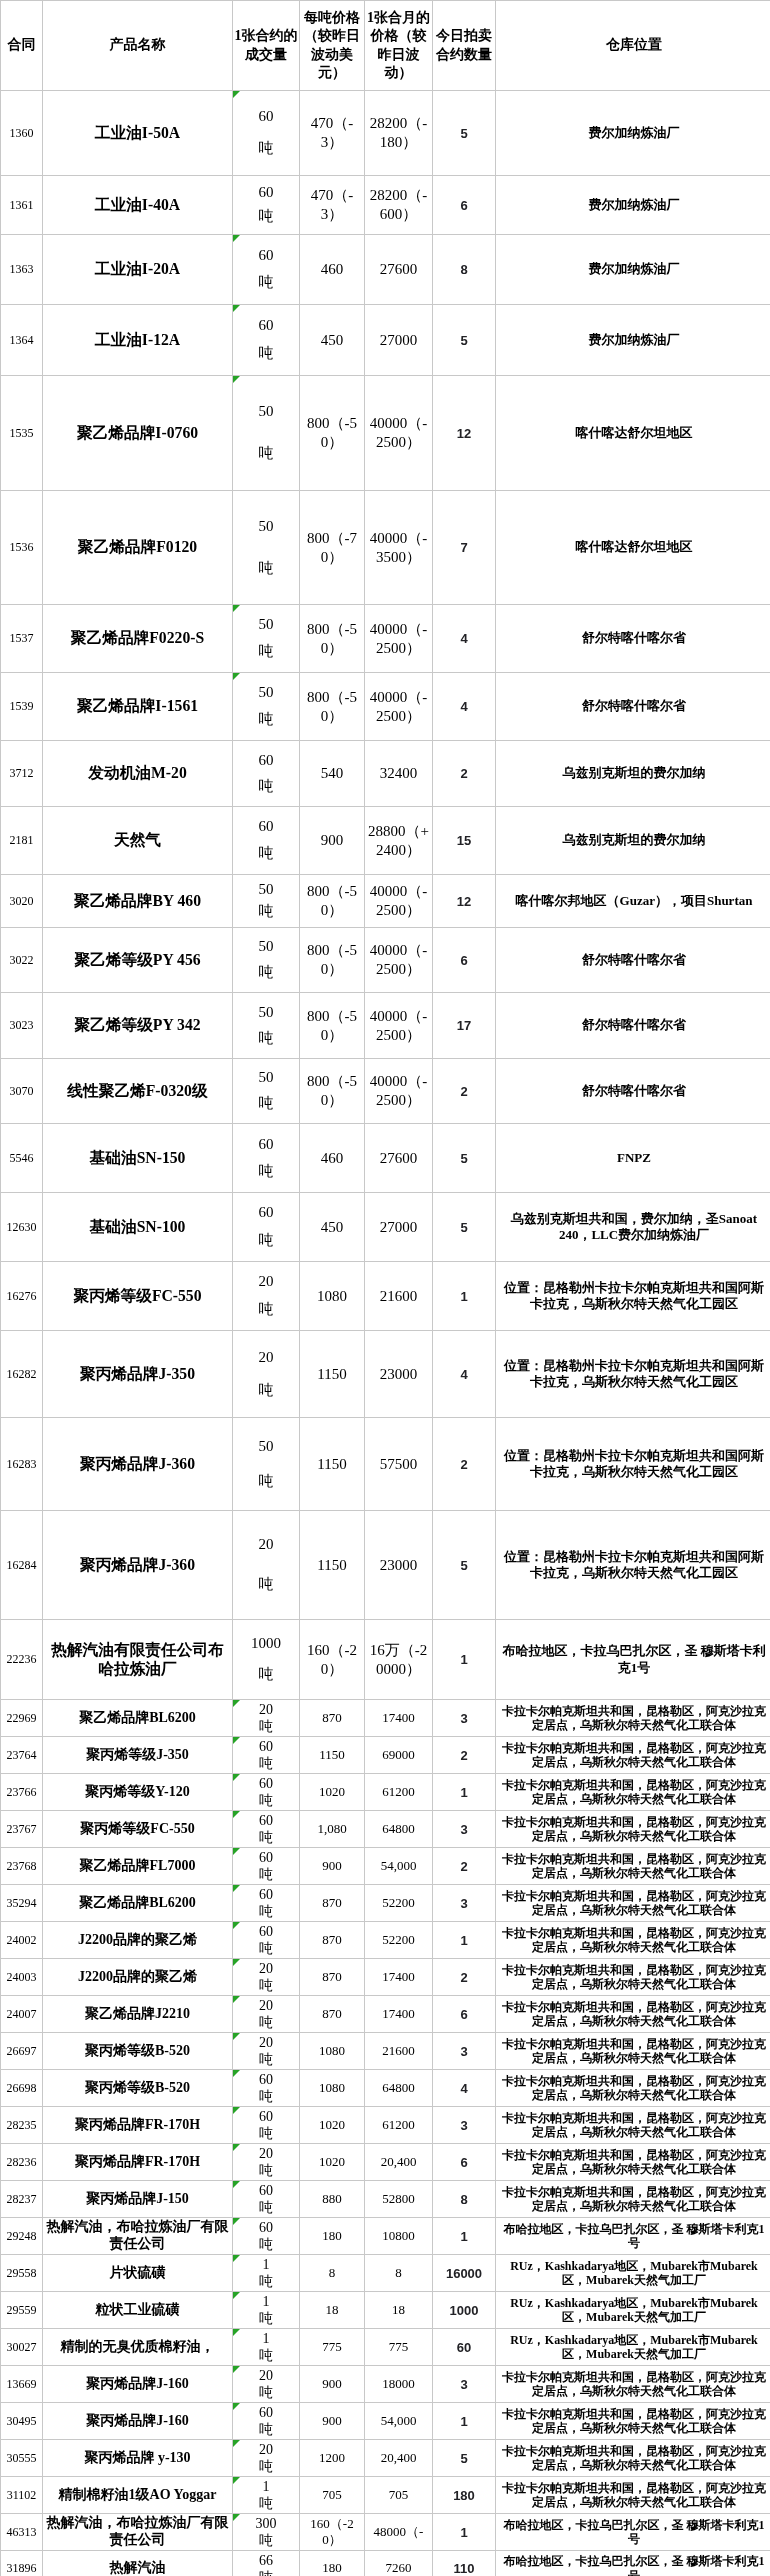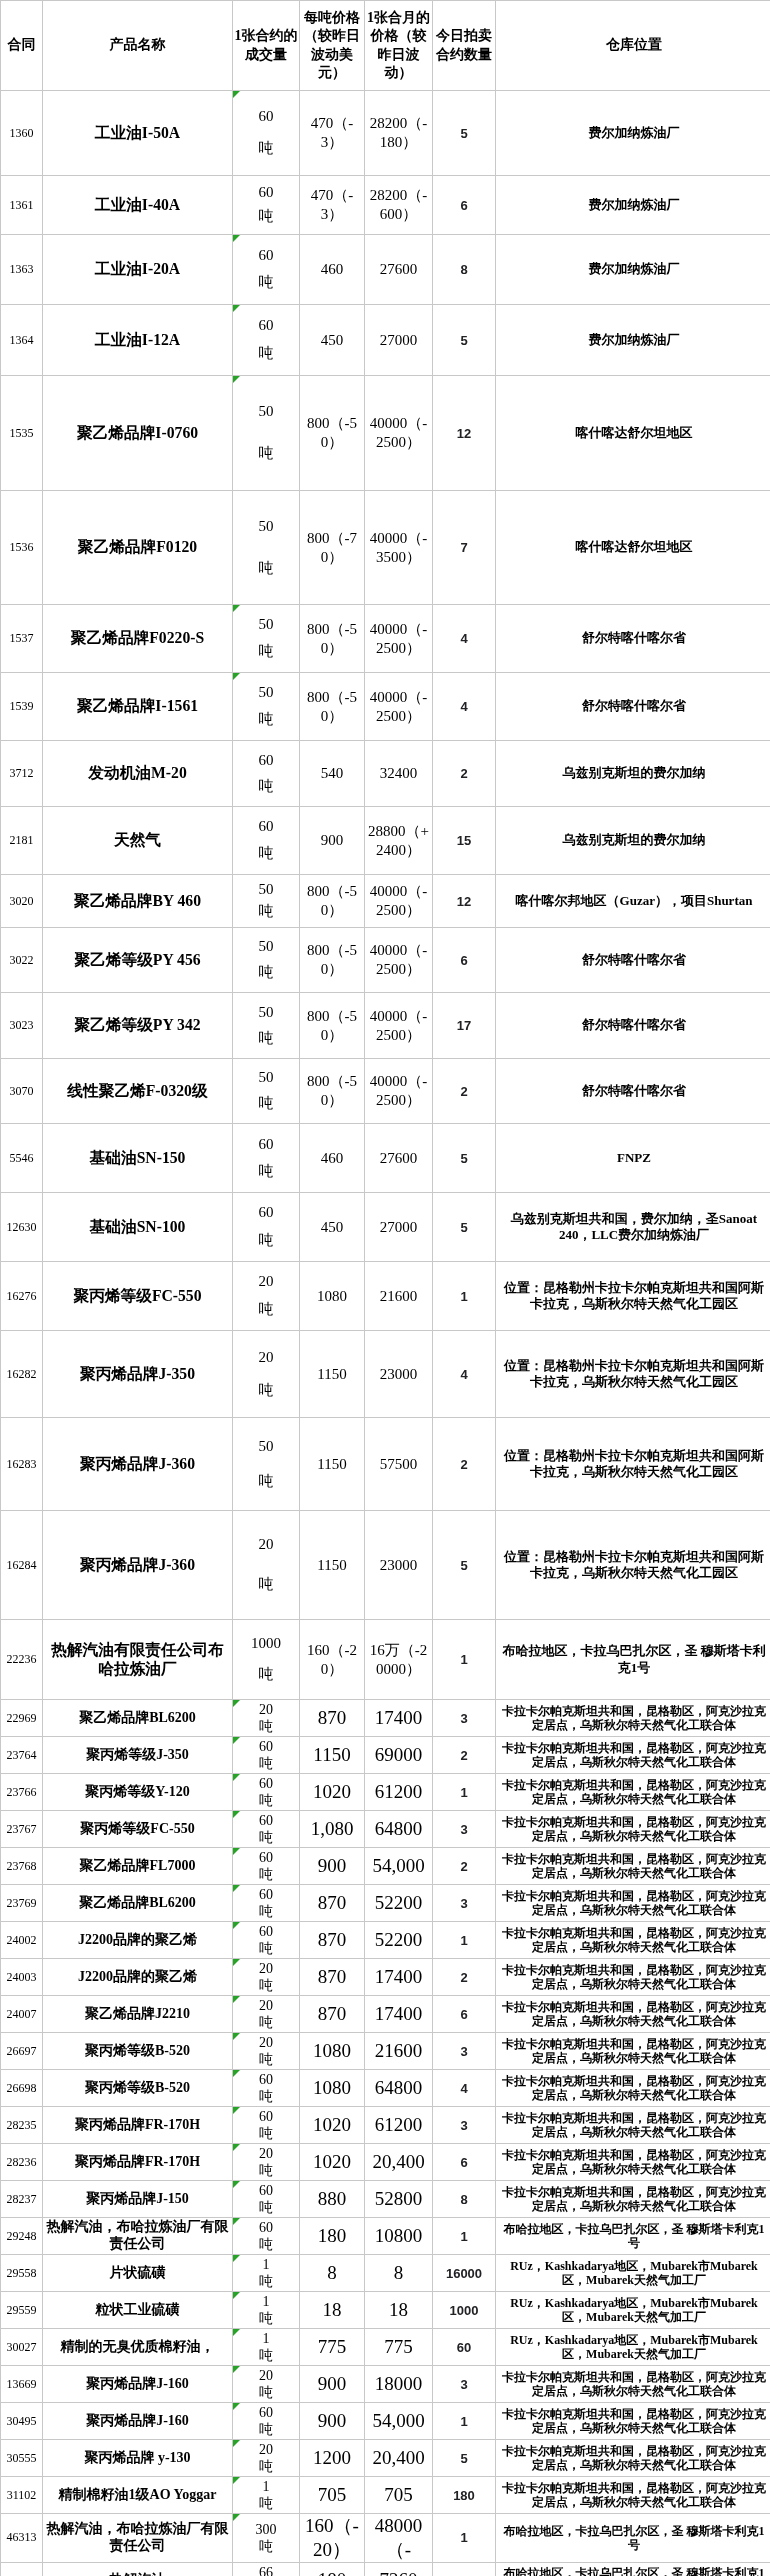--- a/index.html
+++ b/index.html
@@ -10,21 +10,21 @@
   .c-contract{font-size:12px;font-weight:normal;}
   .c-product{font-size:15.7px;font-weight:bold;line-height:1.2;padding:0 1.9px;}
   .c-volume{font-size:15px;position:relative;}
   .c-volume .vol-wrap{display:flex;flex-direction:column;justify-content:space-evenly;align-items:center;width:100%;}
   .c-price,.c-monthly{font-size:15px;line-height:1.25;word-break:break-all;padding:0 2.8px;}
   .c-count{font-family:"Liberation Sans","DejaVu Sans",sans-serif;font-weight:bold;font-size:13px;color:#222226;}
   .c-wh{font-size:13px;font-weight:bold;line-height:1.25;padding:0 3.7px;}
   tr.dense .c-product{font-size:14px;margin-left:37px;}
   tr.dense .c-wh{font-size:12px;line-height:1.18;}
   tr.dense .c-volume{font-size:14px;}
-  tr.dense .c-price,tr.dense .c-monthly{font-size:19px;}
+  tr.dense .c-price,tr.dense .c-monthly{font-size:13px;}
   .marker{position:absolute;top:0;left:0;width:0;height:0;border-top:7.4px solid #27a327;border-right:7.4px solid transparent;}
 </style>
 </head>
 <body>
 
 <table>
   <colgroup>
     <col style="width:42px">
       <col style="width:190px">
       <col style="width:67px">
@@ -414,21 +414,21 @@
             <span>60</span>
             <span>吨</span>
           </div>
         </td>
         <td class="c-price">900</td>
         <td class="c-monthly">54,000</td>
         <td class="c-count">2</td>
         <td class="c-wh">卡拉卡尔帕克斯坦共和国，昆格勒区，阿克沙拉克定居点，乌斯秋尔特天然气化工联合体</td>
       </tr>
       <tr class="dense" style="height: 37px;">
-        <td class="c-contract">23769</td>
+        <td class="c-contract">35294</td>
         <td class="c-product">聚乙烯品牌BL6200</td>
         <td class="c-volume">
           <div class="marker"></div>
           <div class="vol-wrap" style="height: 31.5px;">
             <span>60</span>
             <span>吨</span>
           </div>
         </td>
         <td class="c-price">870</td>
         <td class="c-monthly">52200</td>

